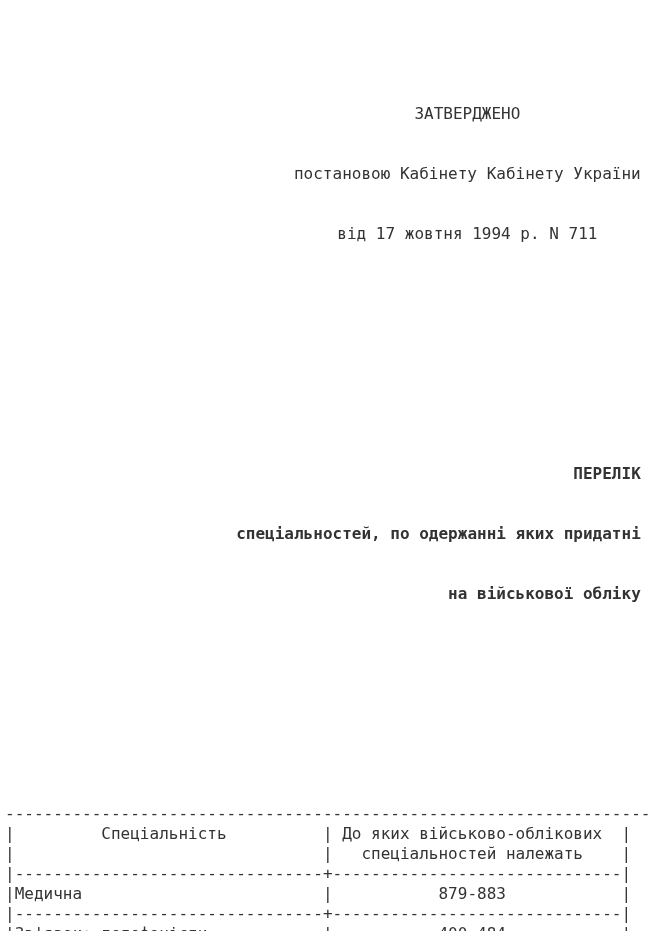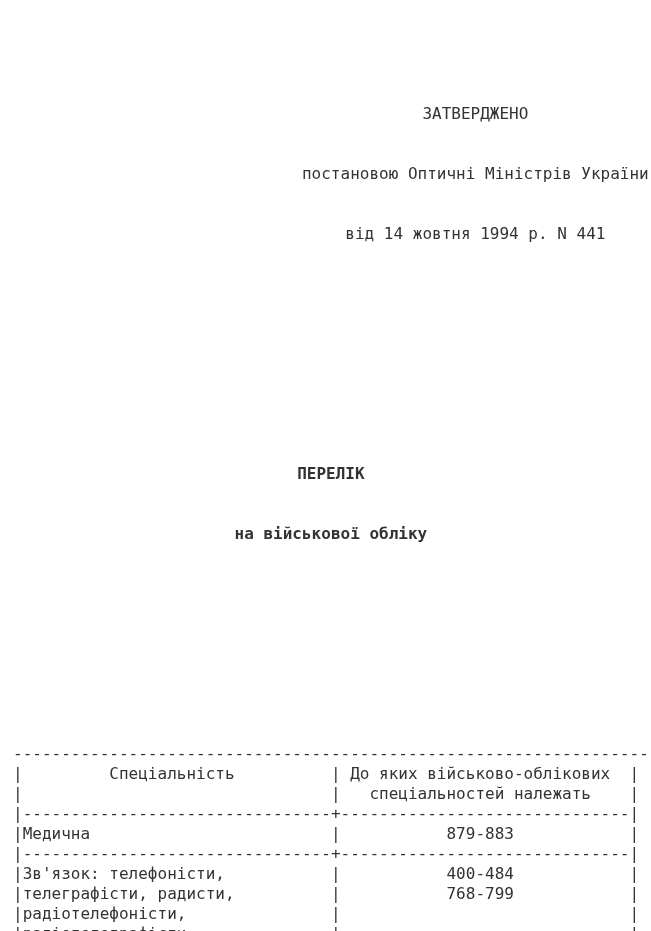--- a/index.html
+++ b/index.html
@@ -4,21 +4,21 @@
 <style>
   html, body {
     margin: 0;
     padding: 0;
     background: #ffffff;
   }
   .page {
     width: 651px;
     height: 931px;
     box-sizing: border-box;
-    padding: 4px 0 0 13px;
+    padding: 4px 0 0 5px;
     font-family: "DejaVu Sans Mono", "Liberation Mono", monospace;
     font-size: 16px;
     line-height: 20px;
     color: #333333;
     background: #ffffff;
     overflow: hidden;
     white-space: pre;
   }
   .approval-block {
     margin-left: 29ch;
@@ -26,44 +26,45 @@
     text-align: center;
   }
   .approval-block div { height: 20px; }
   .spacer-1 { height: 20px; }
   .spacer-2 { height: 40px; }
   .title-block {
     width: 66ch;
     text-align: center;
     font-weight: bold;
   }
-  .title-block div { height: 20px; }
+  .title-block div { height: 20px; text-align: right; }
   pre.ascii-table {
     margin: 0;
     padding: 0;
     font: inherit;
     line-height: 20px;
     white-space: pre;
   }
 </style>
 </head>
 <body>
 
 <div class="page">
 
   <div class="approval-block">
     <div>ЗАТВЕРДЖЕНО</div>
-    <div>постановою Оптичні Міністрів України</div>
-    <div>від 14 жовтня 1994 р. N 441</div>
+    <div>постановою Кабінету Кабінету України</div>
+    <div>від 17 жовтня 1994 р. N 711</div>
   </div>
 
   <div class="spacer-1"></div>
 
   <div class="title-block">
     <div>ПЕРЕЛІК</div>
+    <div>спеціальностей, по одержанні яких придатні</div>
     <div>на військової обліку</div>
   </div>
 
   <div class="spacer-2"></div>
 
   <pre class="ascii-table" id="ascii-table">-------------------------------------------------------------------
 |         Спеціальність          | До яких військово-облікових  |
 |                                |   спеціальностей належать    |
 |--------------------------------+------------------------------|
 |Медична                         |           879-883            |

